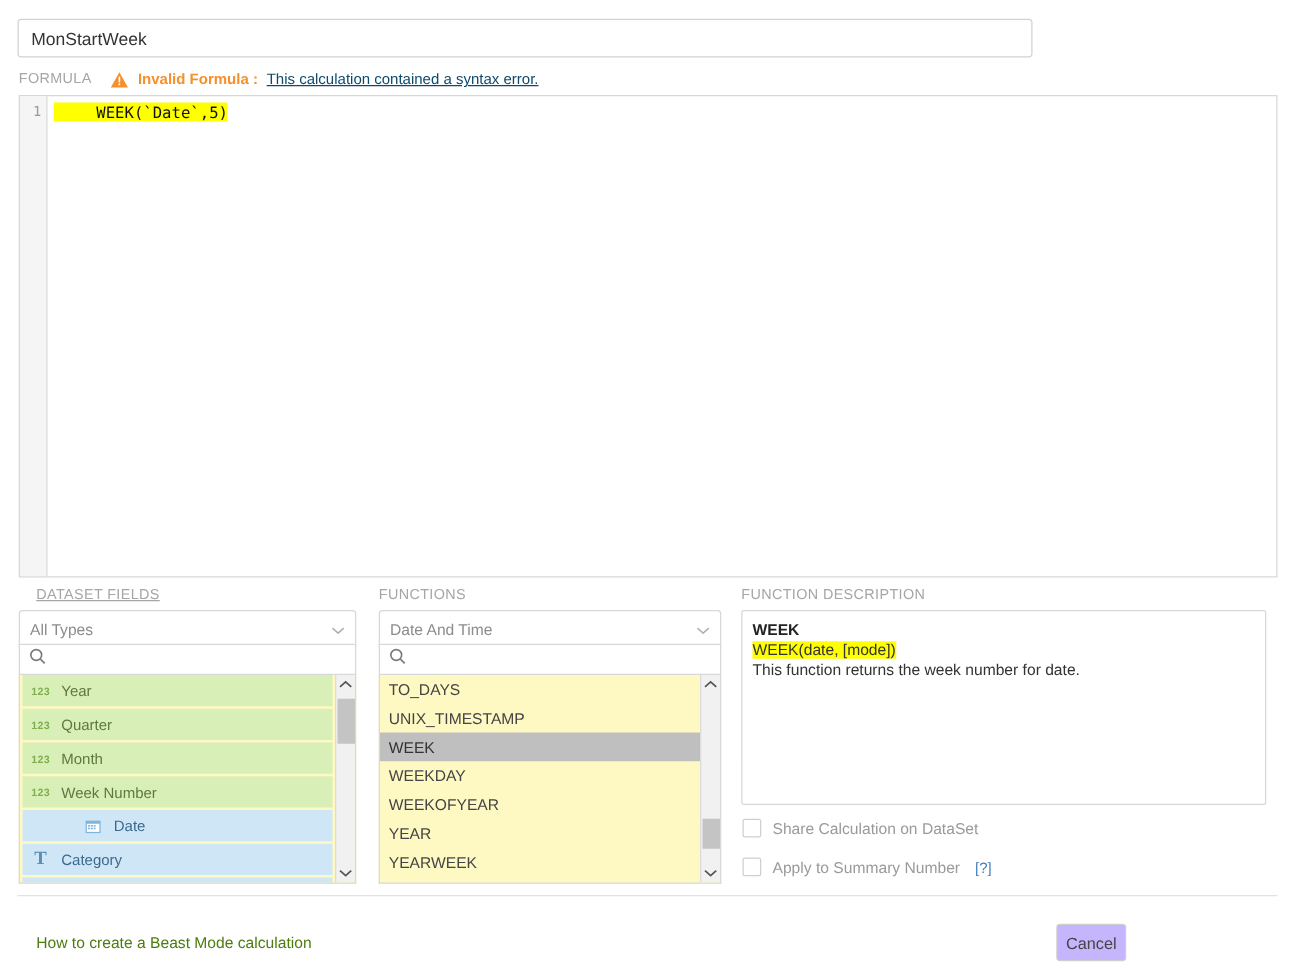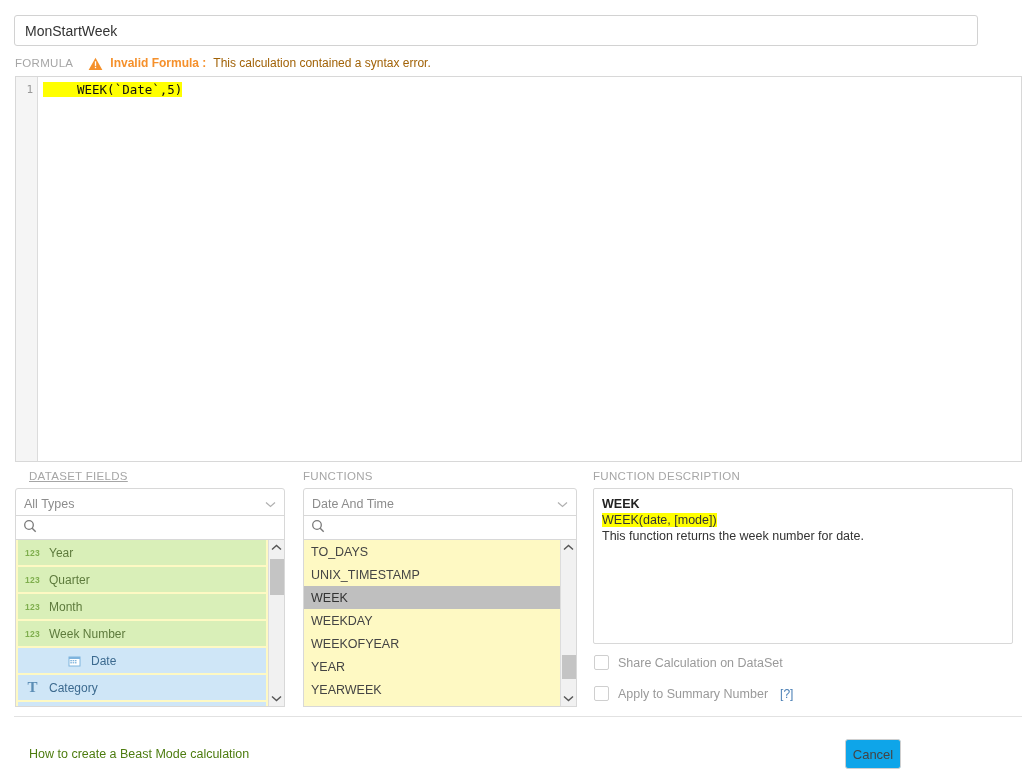--- a/index.html
+++ b/index.html
@@ -8,42 +8,42 @@
     width: 1036px; height: 777px;
     background: #ffffff;
     font-family: "Liberation Sans", sans-serif;
     overflow: hidden;
   }
   .app { position: relative; width: 1036px; height: 777px; background:#fff; }
 
   
   .name-input {
     position: absolute; left: 14px; top: 15px;
-    width: 964px; height: 31px;
+    width: 812px; height: 31px;
     border: 1px solid #d2d2d2; border-radius: 3px;
     background: #fff;
     font-family: "Liberation Sans", sans-serif;
     font-size: 14px; color: #333;
     padding: 0 10px;
     outline: none;
   }
 
   
   .formula-row {
     position: absolute; left: 15px; top: 55px;
     display: flex; align-items: center; gap: 7px;
     height: 16px;
     white-space: nowrap;
   }
   .formula-label {
     font-size: 11.5px; color: #a6a6a6; letter-spacing: .3px;
   }
   .warn-icon { display:inline-block; width:15px; height:14px; margin-left:8px; position:relative; top:1px; }
   .err-bold { font-size: 12px; font-weight: bold; color: #F5902B; }
-  .err-text { font-size: 12px; color: #a16207; }
+  .err-text { font-size: 12px; color: #0c4a6e; text-decoration: underline; }
 
   
   .editor {
     position: absolute; left: 15px; top: 76px;
     width: 1007px; height: 386px;
     border: 1px solid #d8d8d8;
     background: #fff;
     display: flex;
     overflow: hidden;
   }
@@ -179,21 +179,21 @@
   }
   .howto {
     position: absolute; left: 29px; top: 747px;
     font-size: 12.5px; color: #4d7c0f;
     text-decoration: none;
   }
   .btn-cancel {
     position: absolute; left: 845px; top: 739px;
     width: 56px; height: 30px;
     border: 1px solid #cfcfcf; border-radius: 3px;
-    background: #0ea5e9; color: #444;
+    background: #c4b5fd; color: #444;
     font-family: "Liberation Sans", sans-serif;
     font-size: 13px;
     cursor: pointer;
   }
   .btn-save {
     position: absolute; left: 912px; top: 739px;
     width: 110px; height: 30px;
     border: none; border-radius: 3px;
     background: #F5902B; color: #fff;
     font-family: "Liberation Sans", sans-serif;

